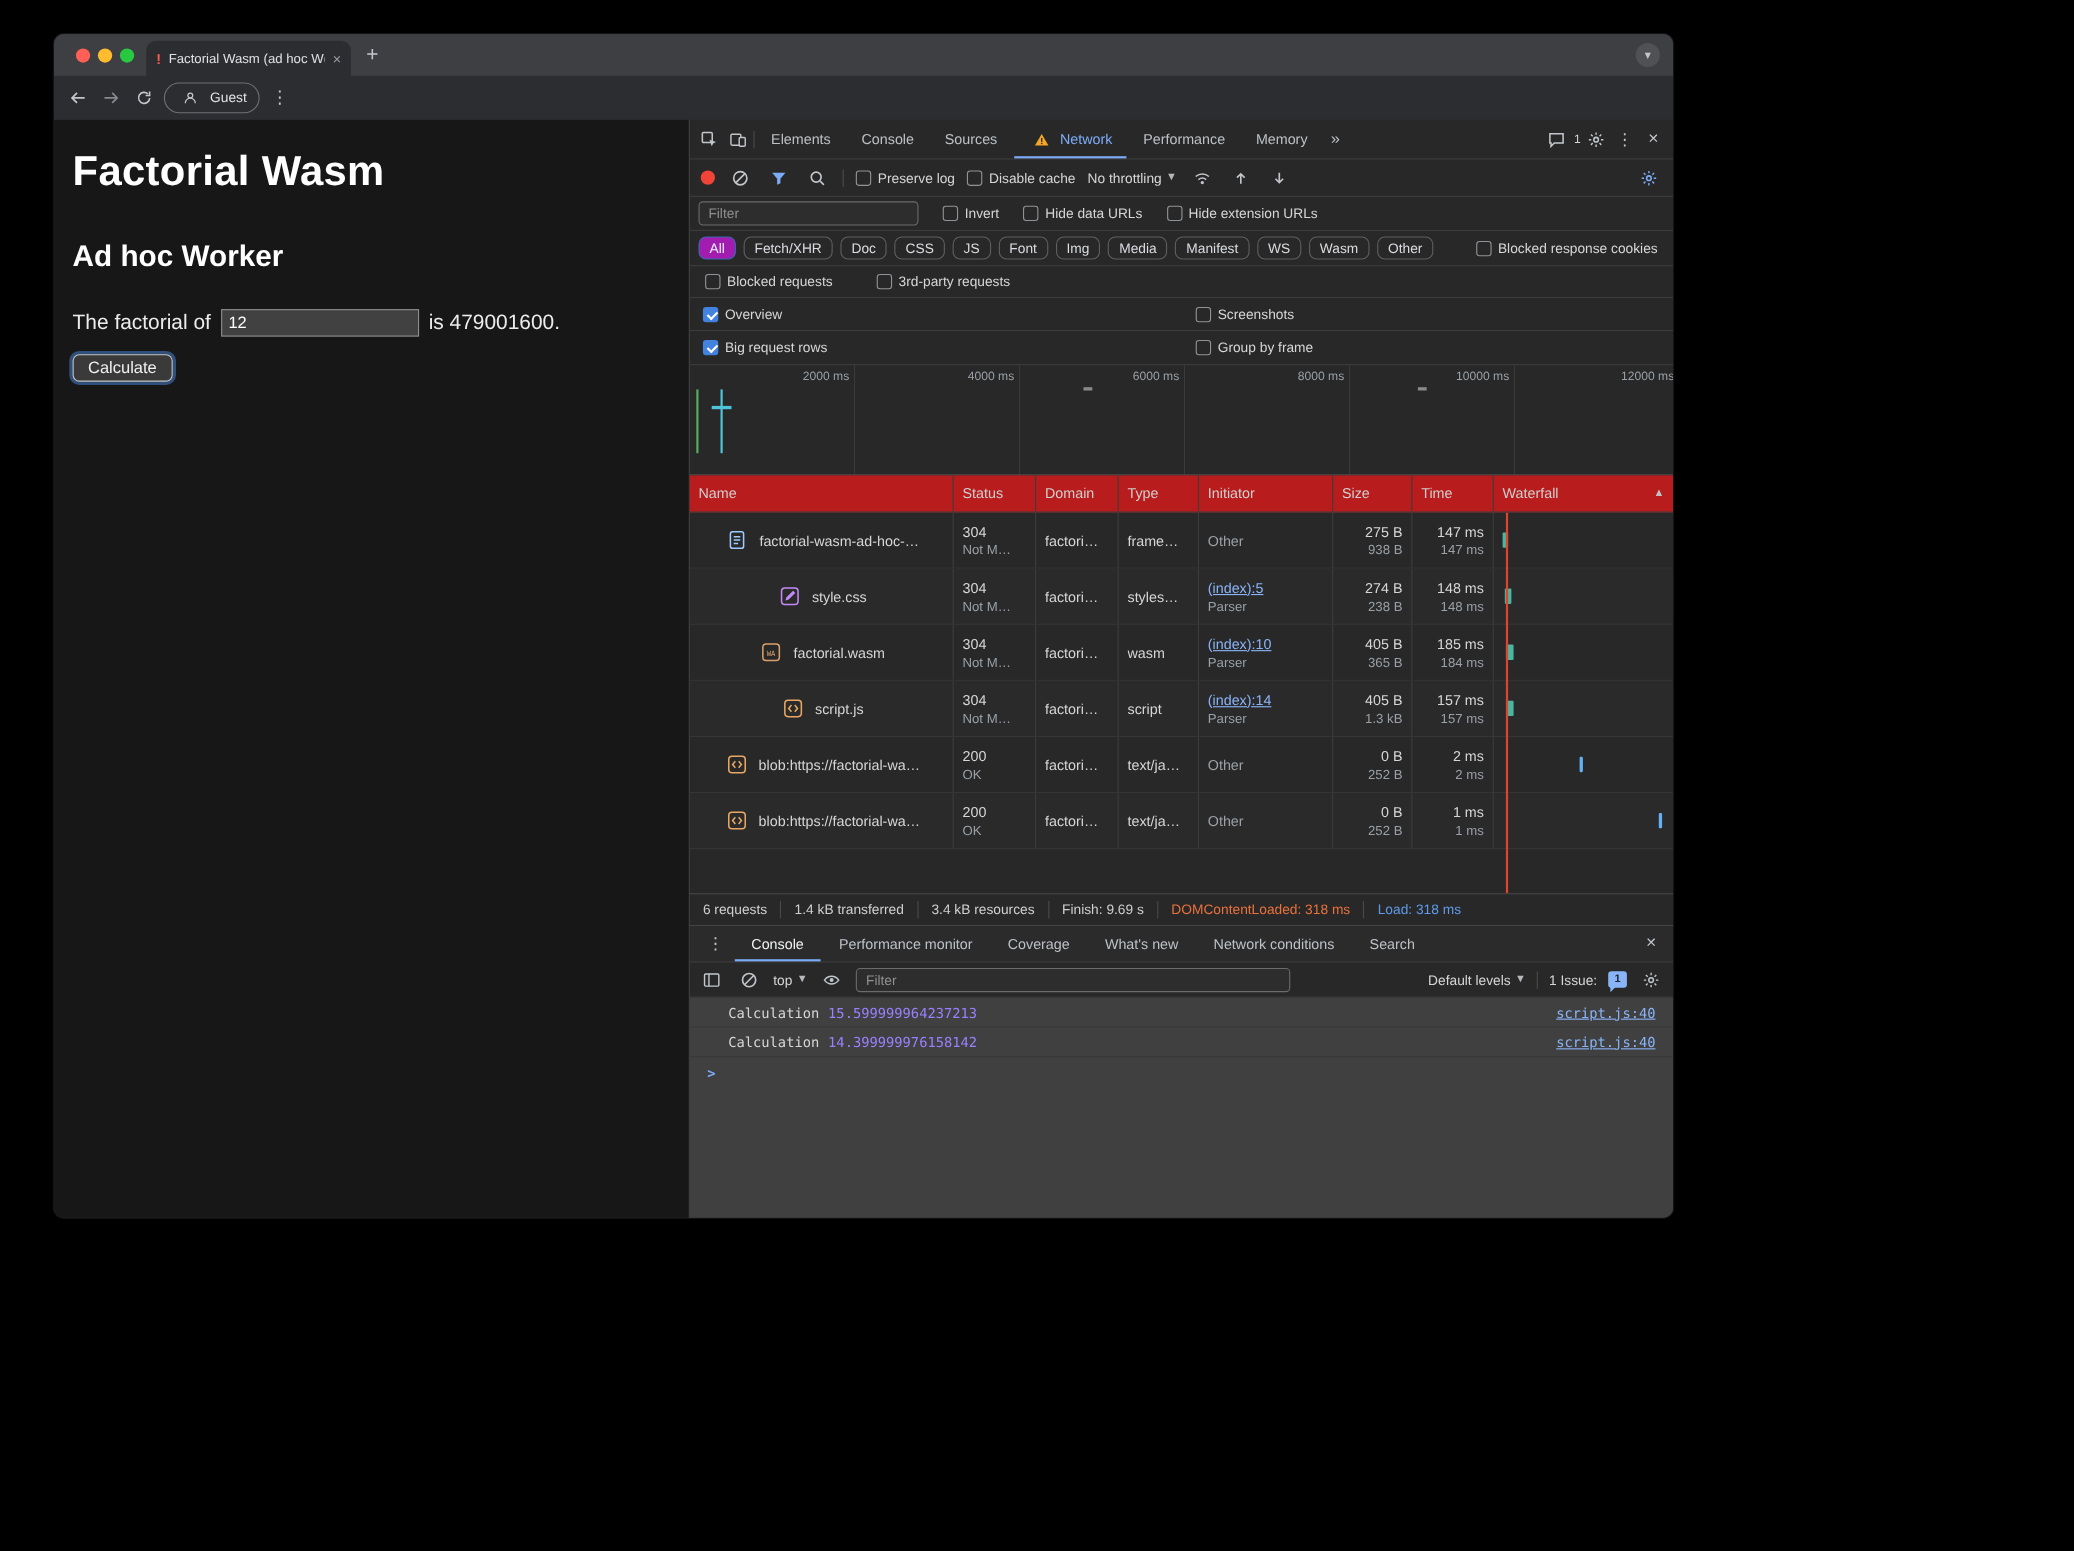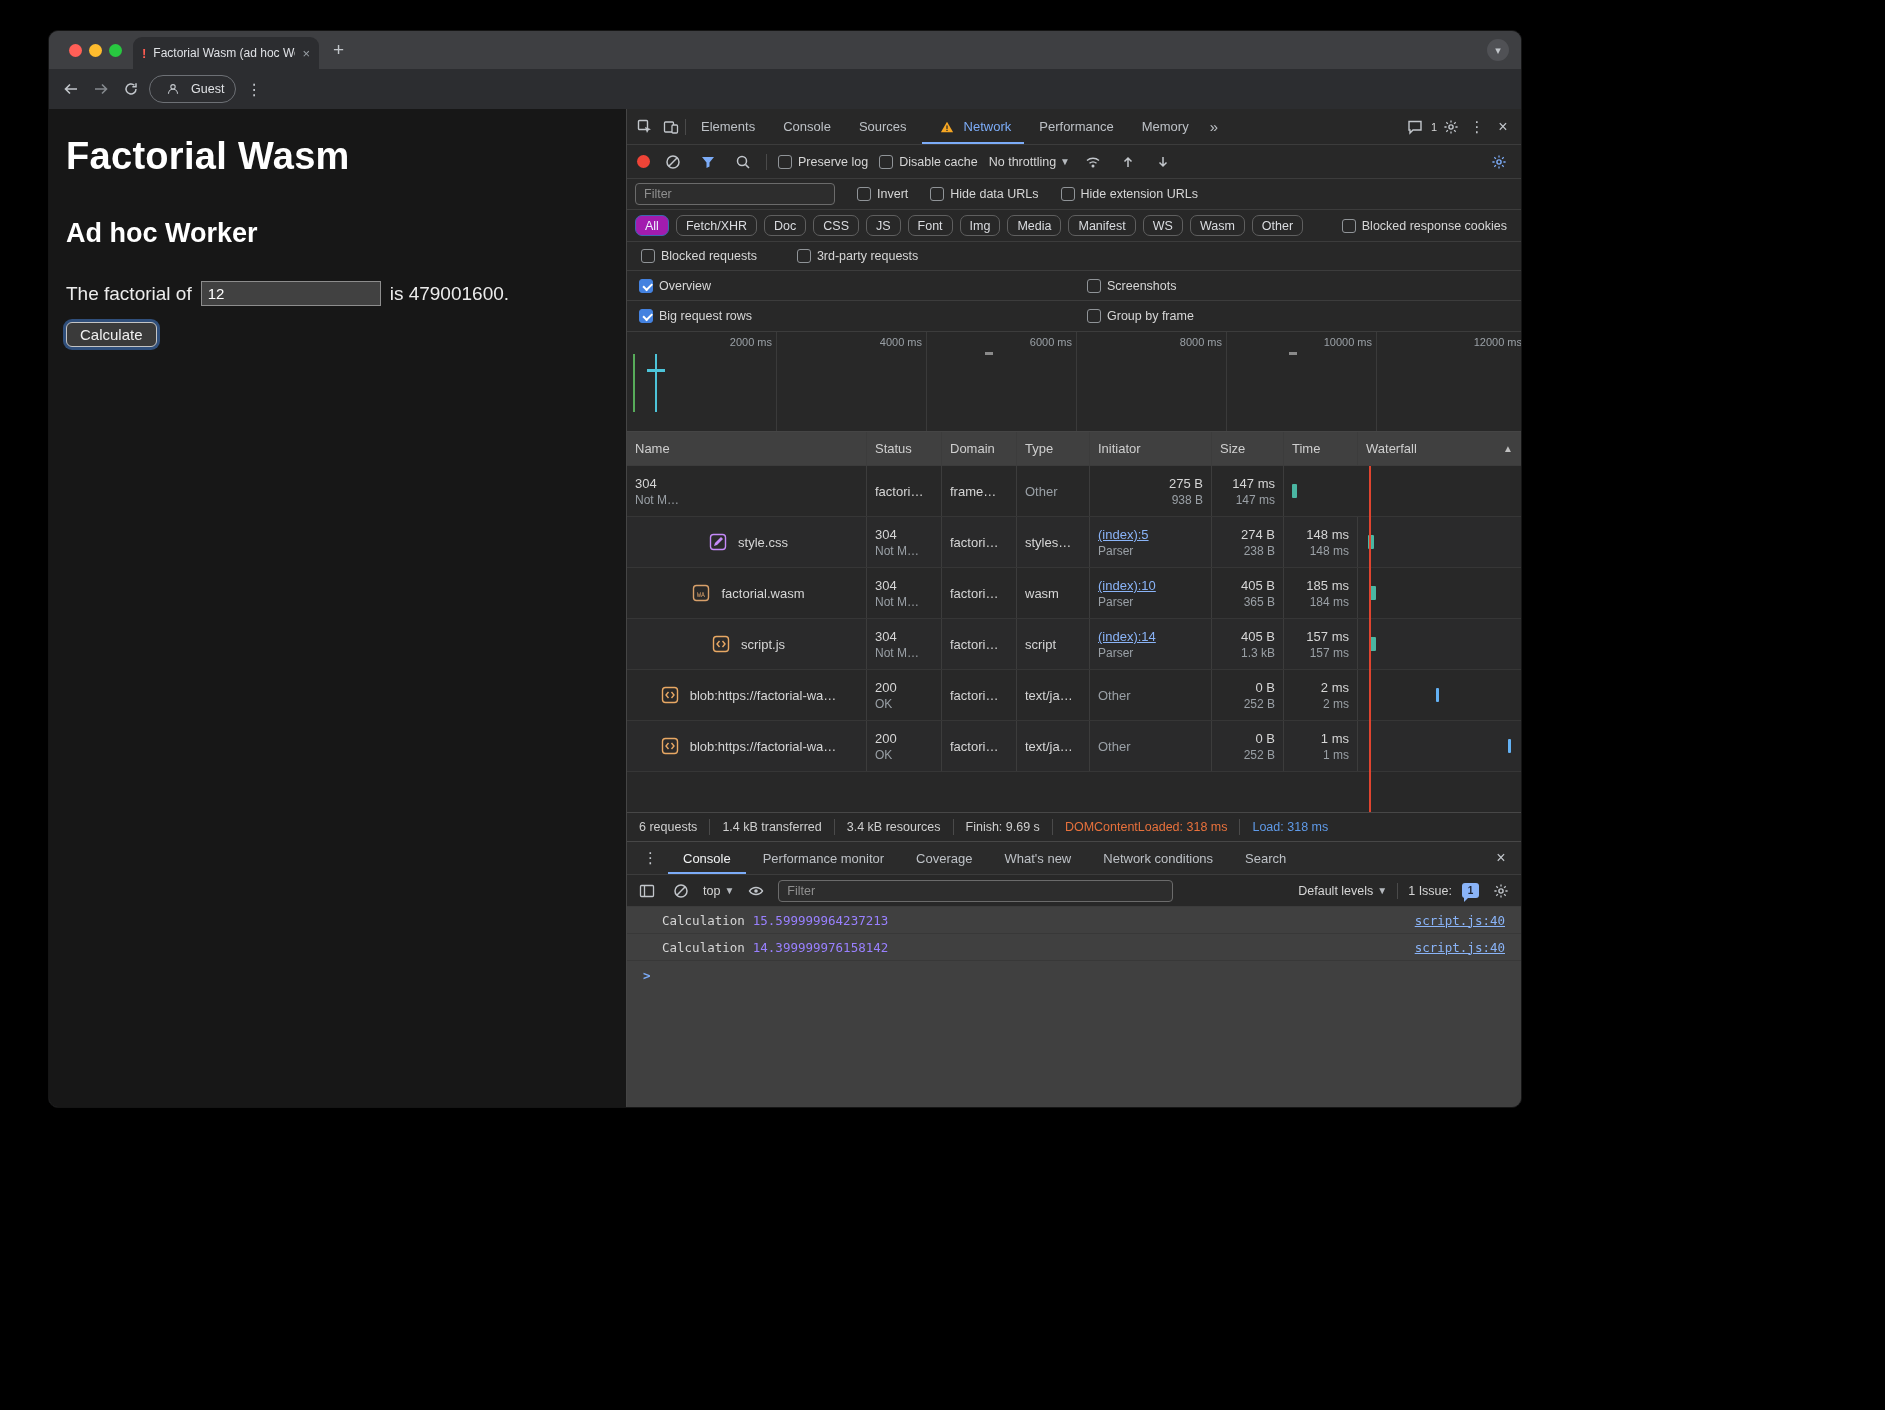--- a/index.html
+++ b/index.html
@@ -68,21 +68,21 @@
 .opt2{position:absolute;left:460px}
 
 
 .dt-overview{height:100px;position:relative;border-bottom:1px solid #454545;overflow:hidden;flex:none;
  background-image:repeating-linear-gradient(to right,transparent 0 149px,#3a3a3a 149px 150px)}
 .ov-tick{position:absolute;top:4px;width:56px;text-align:right;font-size:11px;color:#9aa0a6}
 .ov-mark{position:absolute}
 
 
 .t-head,.g-row{display:grid;grid-template-columns:240px 75px 75px 73px 122px 72px 74px 1fr}
-.t-head{height:34px;background:#404040;border-bottom:1px solid #3c3c3c;flex:none}
+.t-head{height:34px;background:#b91c1c;border-bottom:1px solid #3c3c3c;flex:none}
 .t-head .hc{display:flex;align-items:center;padding:0 8px;font-size:13px;color:#cfcfcf;border-right:1px solid #3c3c3c}
 .t-head .hc:last-child{border-right:none;justify-content:space-between}
 .sort{font-size:10px;color:#c0c0c0}
 .t-body{height:346px;position:relative;overflow:hidden;flex:none}
 .g-row{height:51px;border-bottom:1px solid #363636}
 .g-row:nth-child(even){background:#2a2a2b}
 .c{border-right:1px solid #3c3c3c;min-width:0;display:flex;flex-direction:column;justify-content:center;padding:0 8px}
 .c:last-child{border-right:none}
 .c-name{flex-direction:row;align-items:center;gap:9px;padding-left:10px}
 .fico{width:22px;height:22px;flex:none;display:flex;align-items:center;justify-content:center}
@@ -382,20 +382,31 @@
         <span class="hc">Size</span>
         <span class="hc">Time</span>
         <span class="hc">
             <span>Waterfall</span>
             <span class="sort">▲</span>
           </span>
       </div>
       <div class="t-body">
 
         <div class="g-row">
+          <div class="c c-name">
+              <span class="fico">
+                <svg viewBox="0 0 20 20">
+                  <rect x="4" y="2.5" width="12" height="15" rx="2" fill="none" stroke="#9ecbff" stroke-width="1.4"></rect>
+                  <line x1="7" y1="7" x2="13" y2="7" stroke="#9ecbff" stroke-width="1.4"></line>
+                  <line x1="7" y1="10" x2="13" y2="10" stroke="#9ecbff" stroke-width="1.4"></line>
+                  <line x1="7" y1="13" x2="11" y2="13" stroke="#9ecbff" stroke-width="1.4"></line>
+                </svg>
+              </span>
+              <span class="main">factorial-wasm-ad-hoc-…</span>
+            </div>
           <div class="c">
               <span class="main">304</span>
               <span class="sub">Not M…</span>
             </div>
           <div class="c">
               <span class="main">factori…</span>
             </div>
           <div class="c">
               <span class="main">frame…</span>
             </div>

